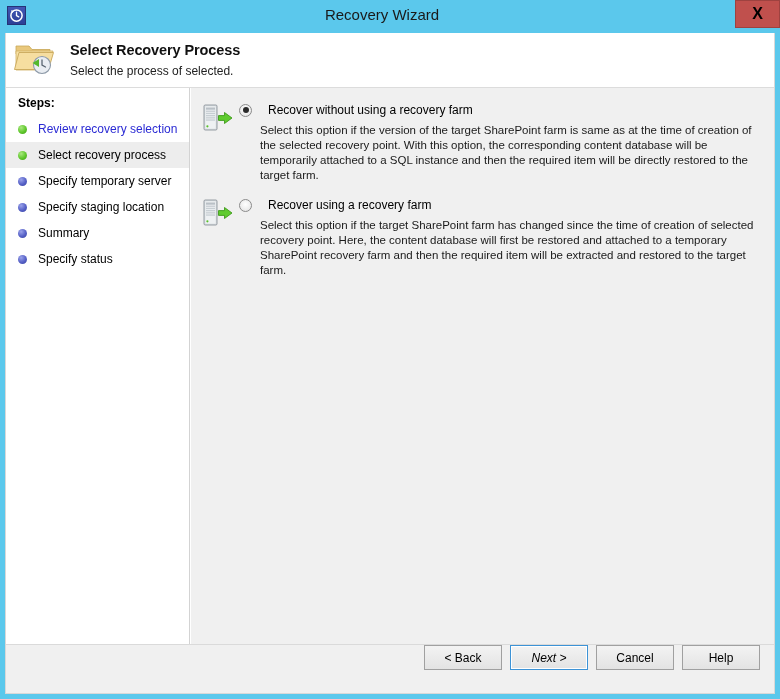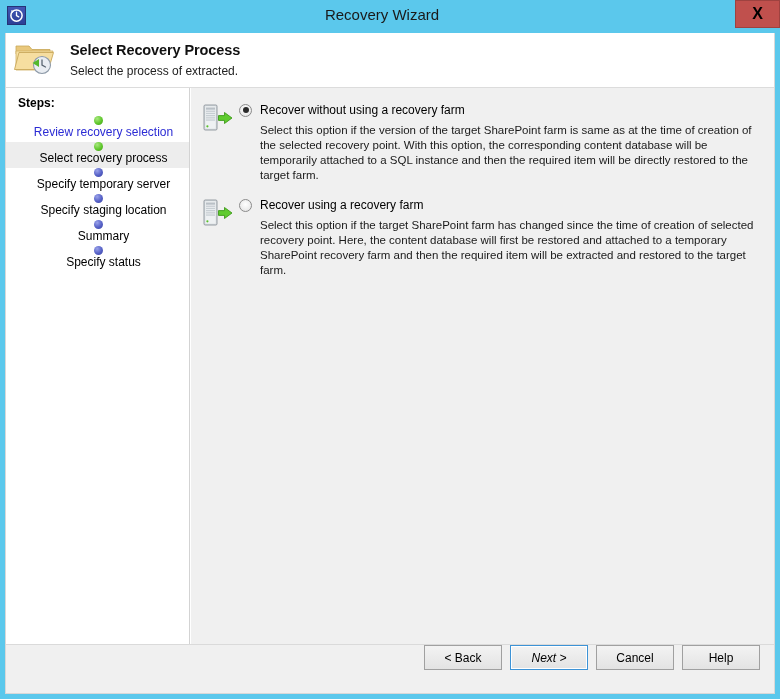--- a/index.html
+++ b/index.html
@@ -145,21 +145,20 @@
     color: #000;
     padding: 4px 0 6px 12px;
   }
   .step {
     display: flex;
     align-items: center;
     height: 26px;
     padding-left: 12px;
     box-sizing: border-box;
     cursor: default;
-    flex-direction: column;
   }
   .step.current { background: #ededed; }
   .bullet {
     width: 9px;
     height: 9px;
     border-radius: 50%;
     flex: 0 0 9px;
     margin-right: 11px;
   }
   .bullet.green {
@@ -186,21 +185,21 @@
     margin-bottom: 14px;
   }
   .server-icon {
     flex: 0 0 34px;
     width: 34px;
     height: 32px;
     position: relative;
     margin-top: 1px;
   }
   .option-main { flex: 1 1 auto; padding-left: 4px; }
-  .option-head { display: flex; align-items: center; height: 16px; }
+  .option-head { display: flex; align-items: center; height: 16px; gap: 8px; }
   .radio {
     width: 13px;
     height: 13px;
     flex: 0 0 13px;
     border-radius: 50%;
     border: 1px solid #8b8b8b;
     background: radial-gradient(circle at 50% 40%, #ffffff 0%, #e8e8e8 75%, #cfcfcf 100%);
     box-sizing: border-box;
     position: relative;
     margin-right: 8px;
@@ -284,21 +283,21 @@
           <path d="M4 9 L17 9 L20 12.5 L38 12.5 L38 17 L4 17 Z" fill="#e9c87c" stroke="#c8a85c" stroke-width="0.8"></path>
           <path d="M4 14 L41 14 L36 33 L4 33 Z" fill="#f7e1a4" stroke="#cfae62" stroke-width="0.8"></path>
           <path d="M7 15.5 L41.5 15.5 L36.5 32.5 L2.5 32.5 Z" fill="#f6dea0" stroke="#c9a85b" stroke-width="0.9"></path>
           <circle cx="30" cy="28" r="8.5" fill="#e9edf2" stroke="#8d9aa8" stroke-width="1.1"></circle>
           <path d="M30 23 L30 28 L33.5 30" fill="none" stroke="#5a6672" stroke-width="1.3" stroke-linecap="round"></path>
           <path d="M20.5 26 L27 22 L27 30 Z" fill="#54b82c"></path>
         </svg>
       </div>
       <div class="header-text">
         <div class="header-title">Select Recovery Process</div>
-        <div class="header-sub">Select the process of extracted.</div>
+        <div class="header-sub">Select the process of selected.</div>
       </div>
     </div>
 
     <div class="body-split">
 
       <div class="sidebar">
         <div class="steps-title">Steps:</div>
         <div id="steps-list">
             <div class="step">
               <span class="bullet green"></span>

